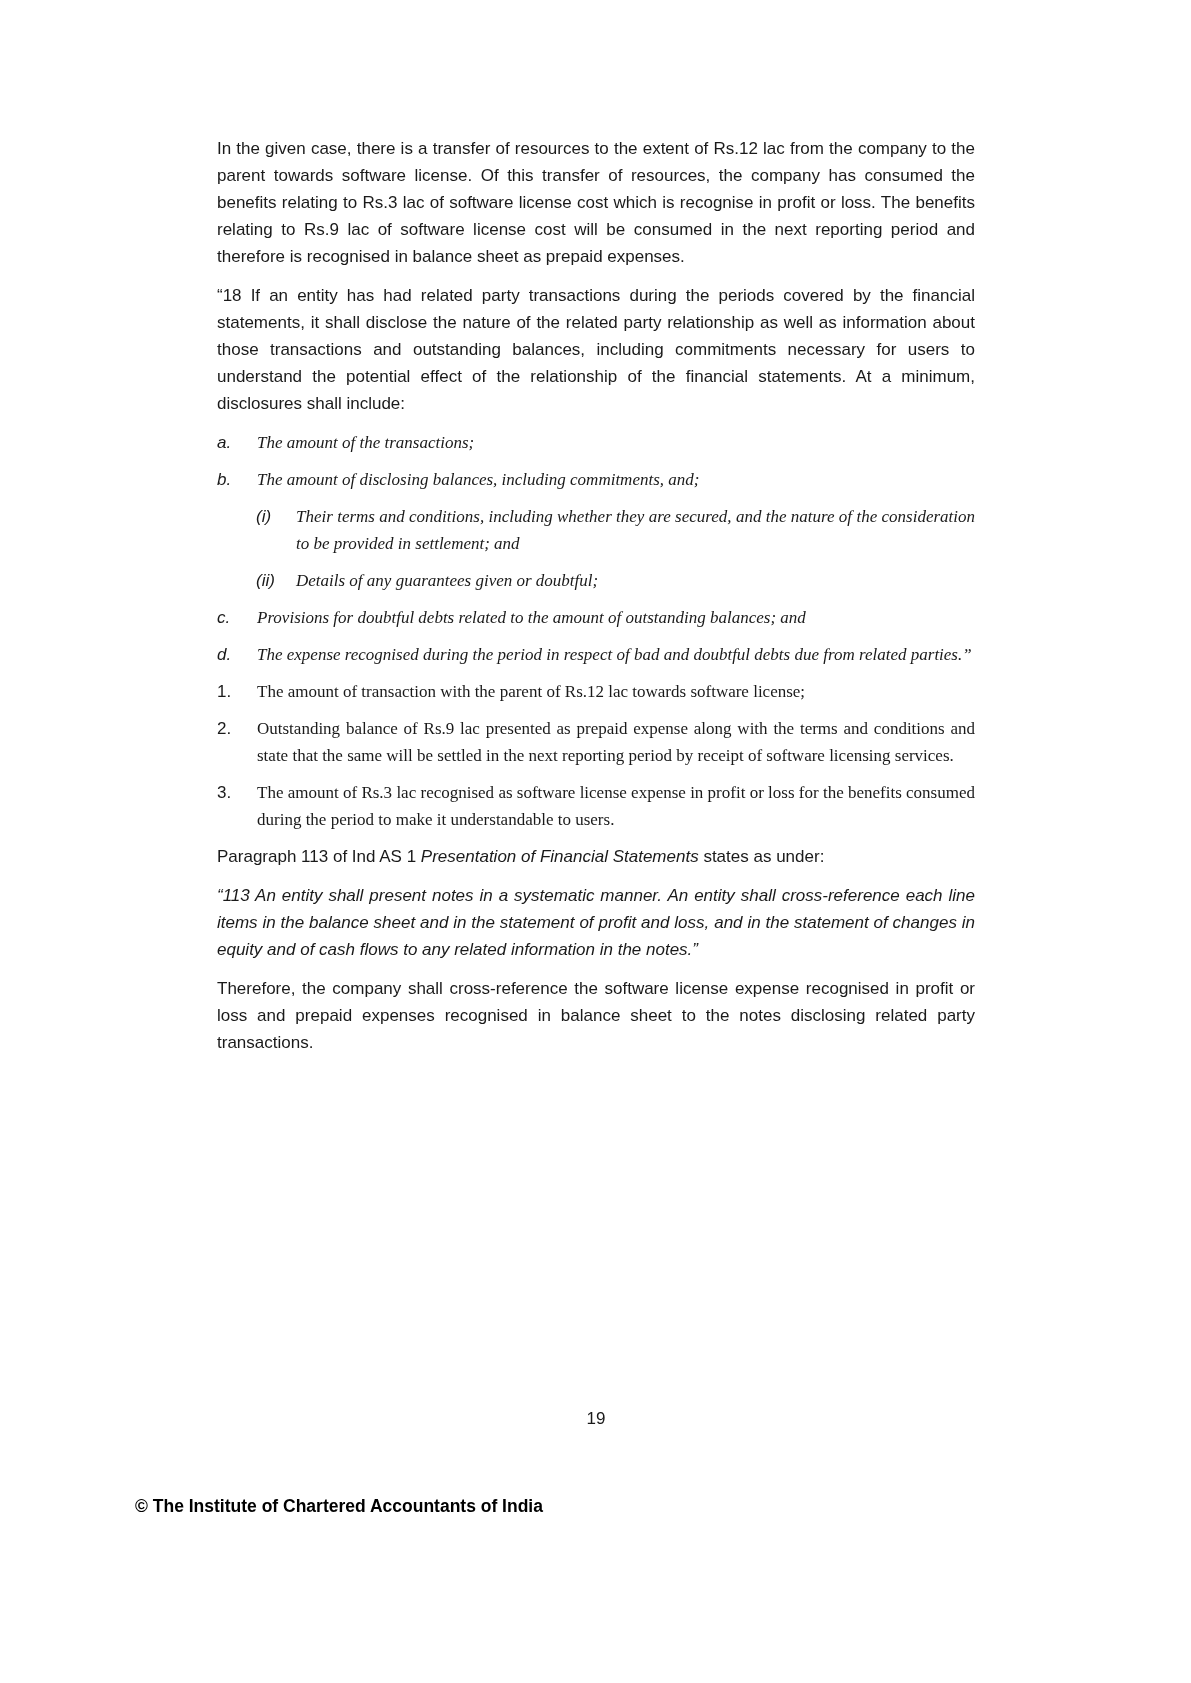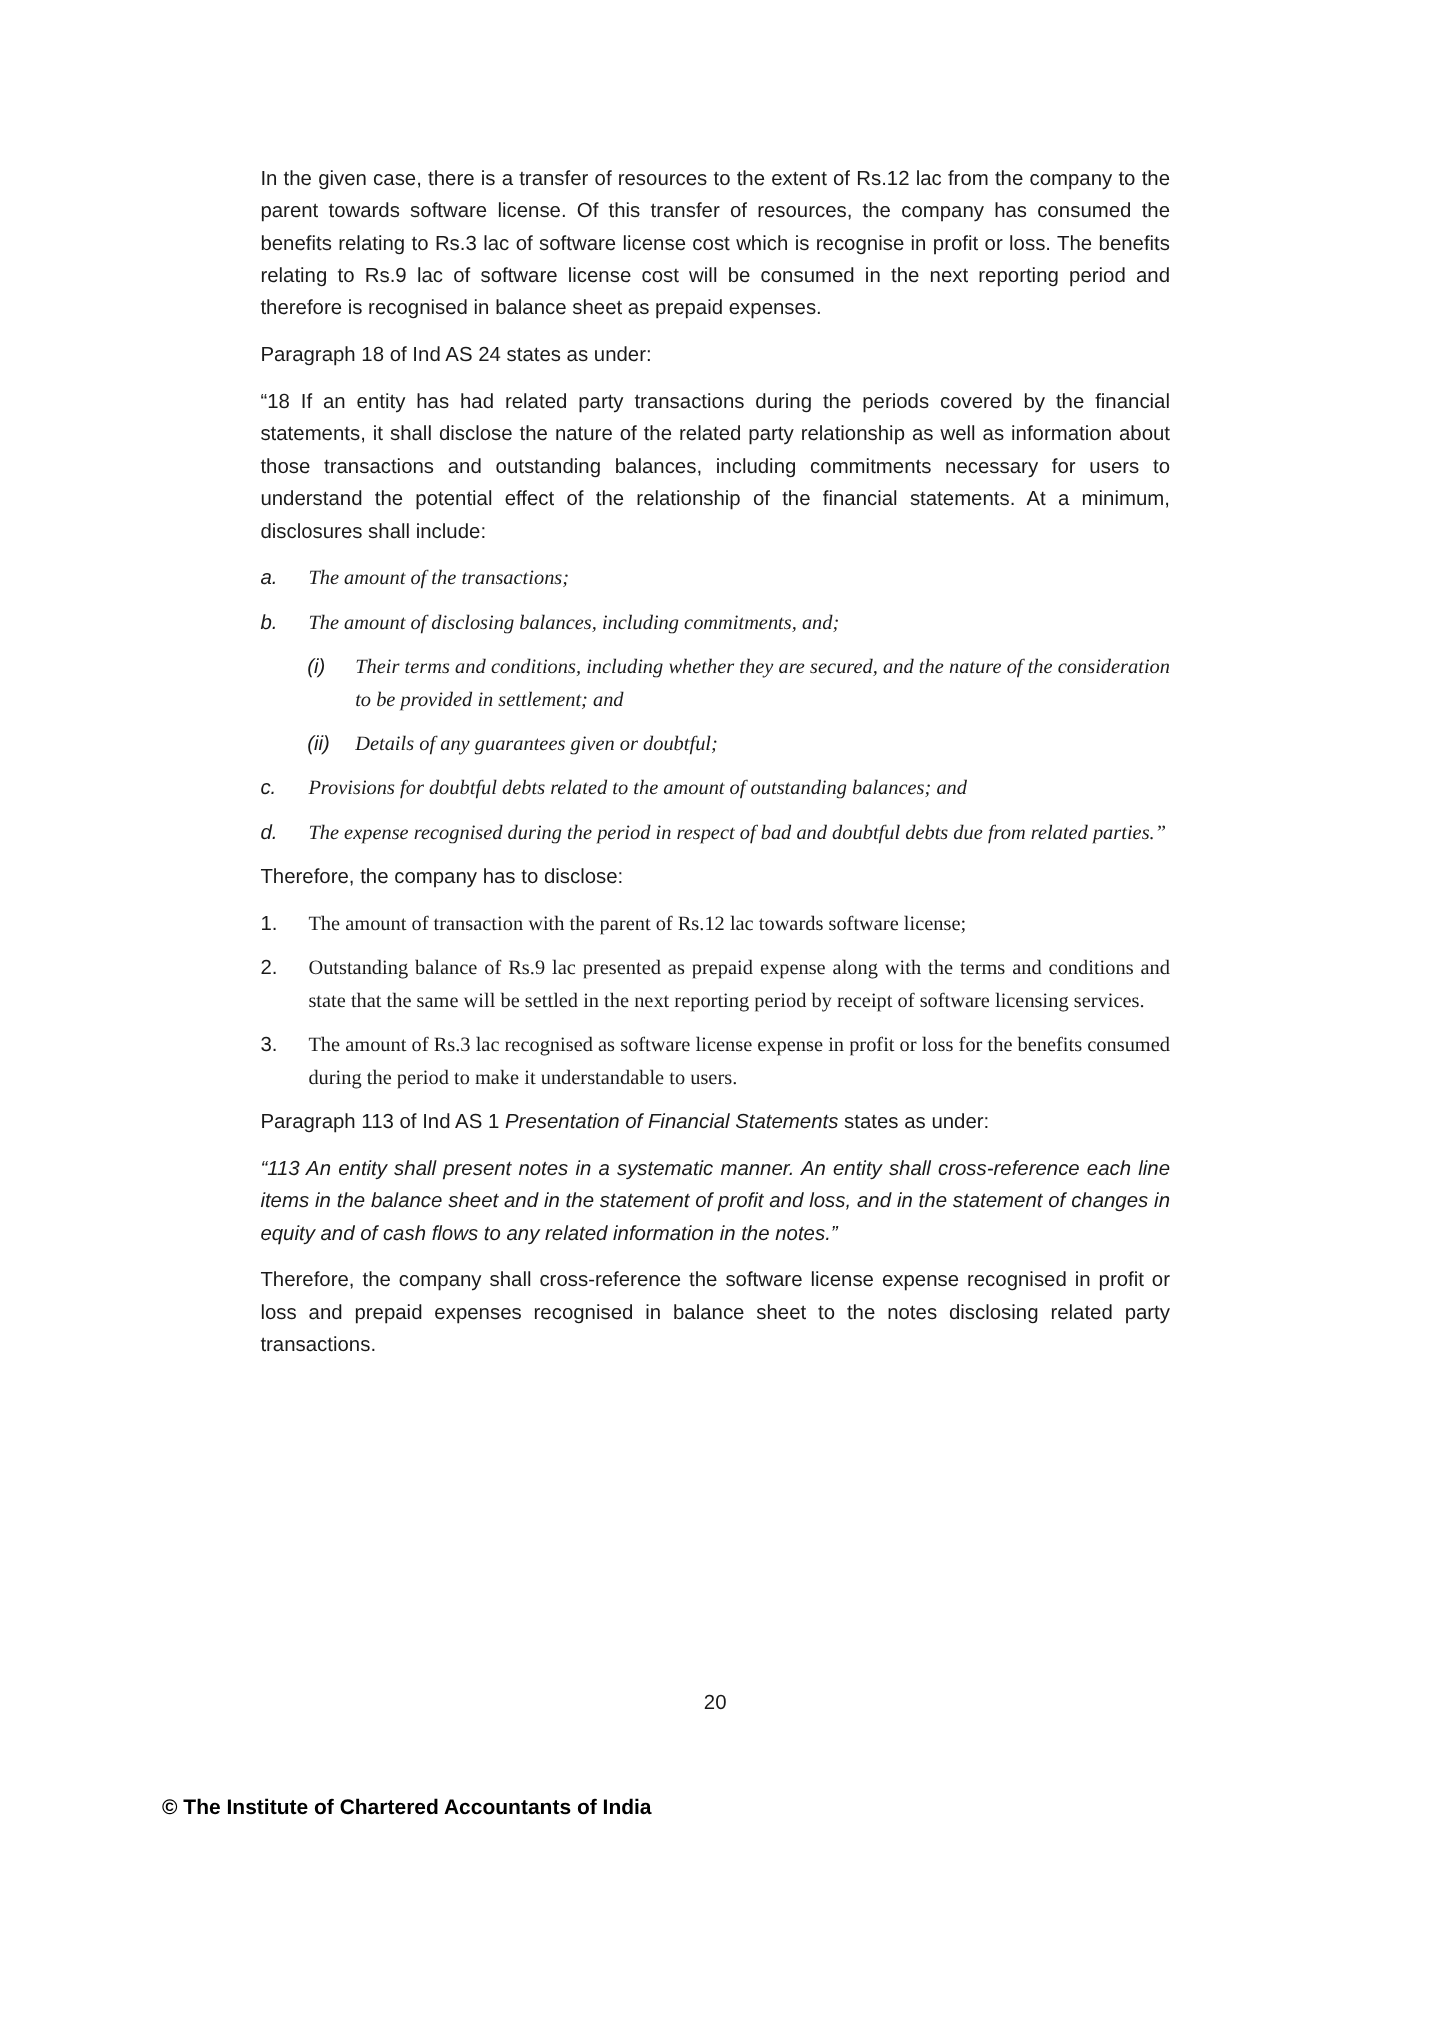--- a/index.html
+++ b/index.html
@@ -67,21 +67,20 @@
   }
 </style>
 </head>
 <body>
 
 <div class="page">
   <div class="content">
 
     <p>In the given case, there is a transfer of resources to the extent of Rs.12 lac from the company to the parent towards software license. Of this transfer of resources, the company has consumed the benefits relating to Rs.3 lac of software license cost which is recognise in profit or loss. The benefits relating to Rs.9 lac of software license cost will be consumed in the next reporting period and therefore is recognised in balance sheet as prepaid expenses.</p>
 
-    <p>Paragraph 18 of Ind AS 24 states as under:</p>
 
     <p>“18 If an entity has had related party transactions during the periods covered by the financial statements, it shall disclose the nature of the related party relationship as well as information about those transactions and outstanding balances, including commitments necessary for users to understand the potential effect of the relationship of the financial statements. At a minimum, disclosures shall include:</p>
 
     <div class="list-item">
       <span class="marker italic">a.</span>
       <span class="li-text italic">The amount of the transactions;</span>
     </div>
 
     <div class="list-item">
       <span class="marker italic">b.</span>
@@ -102,21 +101,20 @@
     <div class="list-item">
       <span class="marker italic">c.</span>
       <span class="li-text italic">Provisions for doubtful debts related to the amount of outstanding balances; and</span>
     </div>
 
     <div class="list-item">
       <span class="marker italic">d.</span>
       <span class="li-text italic">The expense recognised during the period in respect of bad and doubtful debts due from related parties.”</span>
     </div>
 
-    <p>Therefore, the company has to disclose:</p>
 
     <div class="list-item">
       <span class="marker">1.</span>
       <span class="li-text">The amount of transaction with the parent of Rs.12 lac towards software license;</span>
     </div>
 
     <div class="list-item">
       <span class="marker">2.</span>
       <span class="li-text">Outstanding balance of Rs.9 lac presented as prepaid expense along with the terms and conditions and state that the same will be settled in the next reporting period by receipt of software licensing services.</span>
     </div>
@@ -127,16 +125,16 @@
     </div>
 
     <p><span>Paragraph 113 of Ind AS 1 </span><span class="italic">Presentation of Financial Statements</span><span> states as under:</span></p>
 
     <p class="italic">“113 An entity shall present notes in a systematic manner. An entity shall cross-reference each line items in the balance sheet and in the statement of profit and loss, and in the statement of changes in equity and of cash flows to any related information in the notes.”</p>
 
     <p>Therefore, the company shall cross-reference the software license expense recognised in profit or loss and prepaid expenses recognised in balance sheet to the notes disclosing related party transactions.</p>
 
   </div>
 
-  <div class="page-number">20</div>
+  <div class="page-number">19</div>
 
   <div class="footer">© The Institute of Chartered Accountants of India</div>
 </div>
 
 </body></html>

